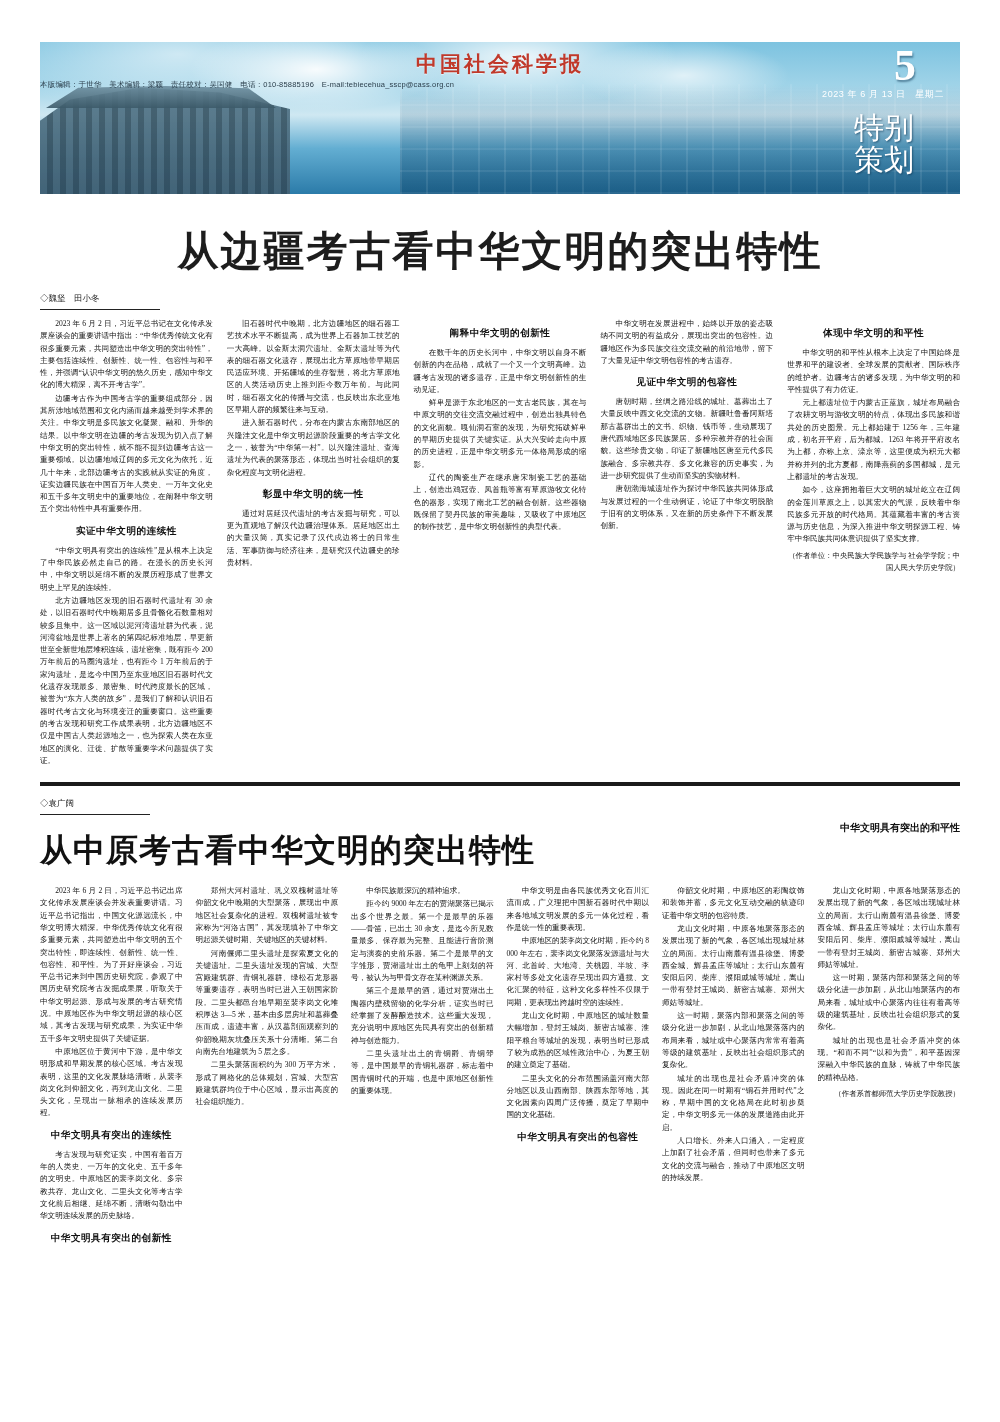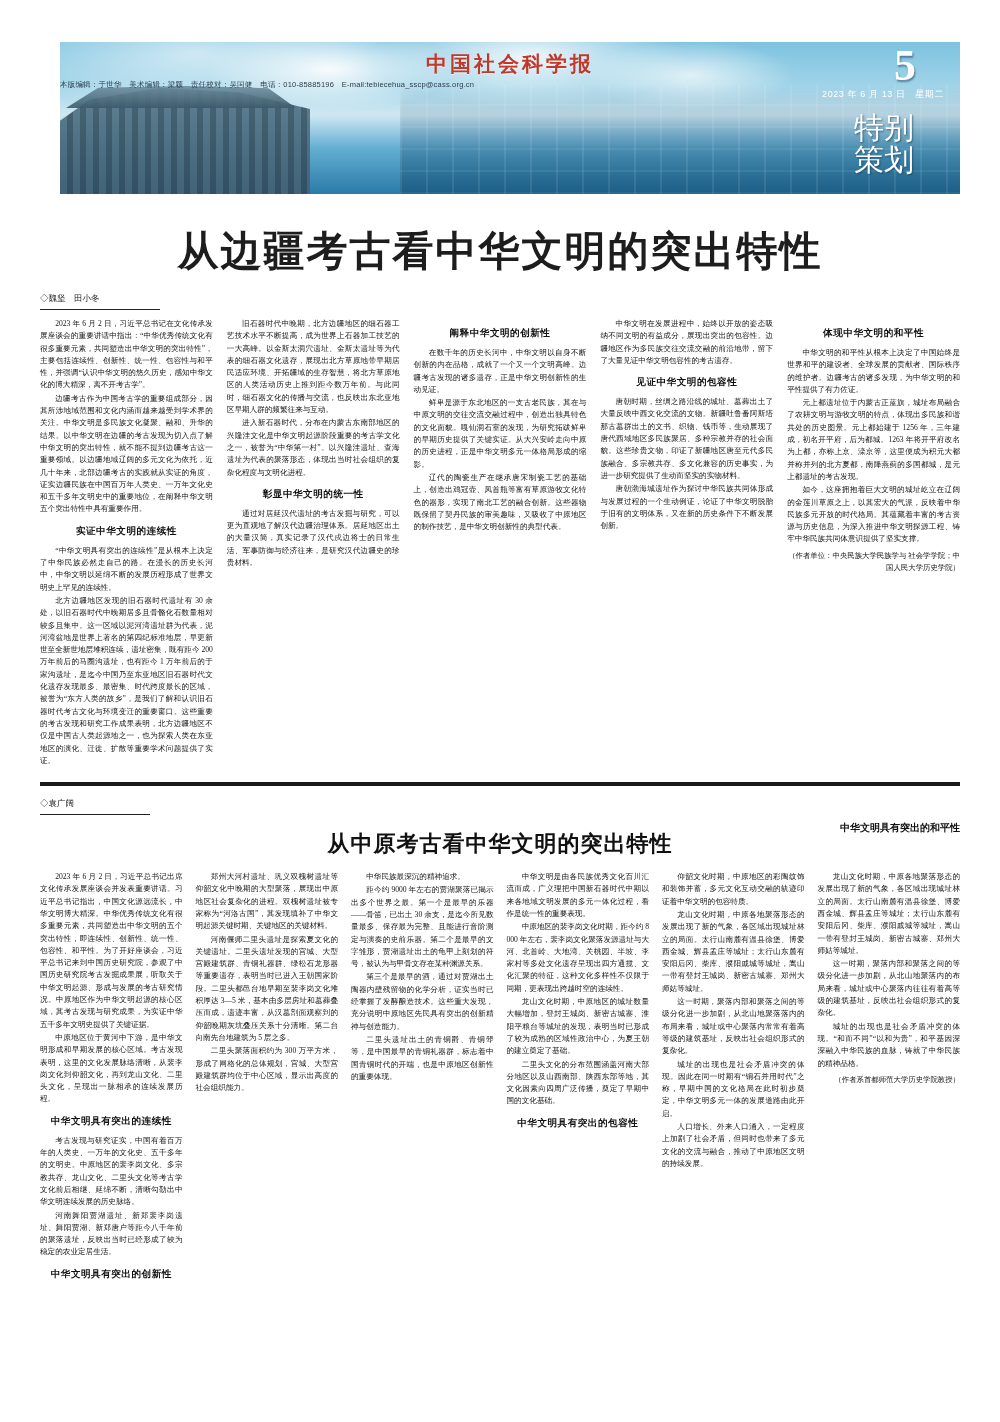--- a/index.html
+++ b/index.html
@@ -12,21 +12,21 @@
   .page {
     position: relative;
     width: 1000px; height: 1422px;
     background: #fff;
     padding: 0;
   }
 
   
   .masthead {
     position: relative;
-    margin: 42px 40px 0 60px;
+    margin: 42px 40px 0 40px;
     height: 152px;
     overflow: hidden;
     background: linear-gradient(160deg,#2d7fb2 0%, #4ba3cc 22%, #6fc0dd 40%, #bfe3ef 58%, #5aa8cc 78%, #1f6d9e 100%);
     border: 0;
   }
   .masthead .sky {
     position:absolute; inset:0;
     background:
       radial-gradient(ellipse 180px 60px at 30% 18%, rgba(255,255,255,0.92), rgba(255,255,255,0) 70%),
       radial-gradient(ellipse 220px 70px at 52% 10%, rgba(255,255,255,0.85), rgba(255,255,255,0) 72%),
@@ -159,22 +159,21 @@
   .divider {
     margin: 14px 40px 0 40px;
     border-top:1px solid #1a1a1a;
     height:3px;
     border-bottom:3px solid #1a1a1a;
   }
 
   
   .a2 { padding-top: 12px; }
   .headline2 {
-    text-align:center;
-    font-size:22px;
+    font-size:32px;
     font-weight:700;
     color:#111;
     letter-spacing:1px;
     font-family:"Liberation Sans", sans-serif;
     padding: 6px 0 12px 0;
   }
   .a2-grid { display:flex; gap:13px; }
   .a2-head-row { position:relative; }
   .a2-rightlabel {
     position:absolute; right:0; top:2px;
@@ -263,21 +262,20 @@
       <div class="a2-rightlabel">中华文明具有突出的和平性</div>
     </div>
 
     <div class="a2-grid">
 
       <div class="col">
         <p>2023 年 6 月 2 日，习近平总书记出席文化传承发展座谈会并发表重要讲话。习近平总书记指出，中国文化源远流长，中华文明博大精深。中华优秀传统文化有很多重要元素，共同塑造出中华文明的五个突出特性，即连续性、创新性、统一性、包容性、和平性。为了开好座谈会，习近平总书记来到中国历史研究院，参观了中国历史研究院考古发掘成果展，听取关于中华文明起源、形成与发展的考古研究情况。中原地区作为中华文明起源的核心区域，其考古发现与研究成果，为实证中华五千多年文明史提供了关键证据。</p>
         <p>中原地区位于黄河中下游，是中华文明形成和早期发展的核心区域。考古发现表明，这里的文化发展脉络清晰，从裴李岗文化到仰韶文化，再到龙山文化、二里头文化，呈现出一脉相承的连续发展历程。</p>
         <h3>中华文明具有突出的连续性</h3>
         <p>考古发现与研究证实，中国有着百万年的人类史、一万年的文化史、五千多年的文明史。中原地区的裴李岗文化、多宗教共存、龙山文化、二里头文化等考古学文化前后相继、延绵不断，清晰勾勒出中华文明连续发展的历史脉络。</p>
-        <p>河南舞阳贾湖遗址、新郑裴李岗遗址、舞阳贾湖、新郑唐户等距今八千年前的聚落遗址，反映出当时已经形成了较为稳定的农业定居生活。</p>
         <h3>中华文明具有突出的创新性</h3>
       </div>
 
       <div class="col">
         <p>郑州大河村遗址、巩义双槐树遗址等仰韶文化中晚期的大型聚落，展现出中原地区社会复杂化的进程。双槐树遗址被专家称为“河洛古国”，其发现填补了中华文明起源关键时期、关键地区的关键材料。</p>
         <p>河南偃师二里头遗址是探索夏文化的关键遗址。二里头遗址发现的宫城、大型宫殿建筑群、青铜礼器群、绿松石龙形器等重要遗存，表明当时已进入王朝国家阶段。二里头都邑台地早期至裴李岗文化堆积厚达 3—5 米，基本由多层房址和墓葬叠压而成，遗迹丰富，从汉墓剖面观察到的仰韶晚期灰坑叠压关系十分清晰。第二台向南先台地建筑为 5 层之多。</p>
         <p>二里头聚落面积约为 300 万平方米，形成了网格化的总体规划，宫城、大型宫殿建筑群均位于中心区域，显示出高度的社会组织能力。</p>
       </div>
 
       <div class="col">

